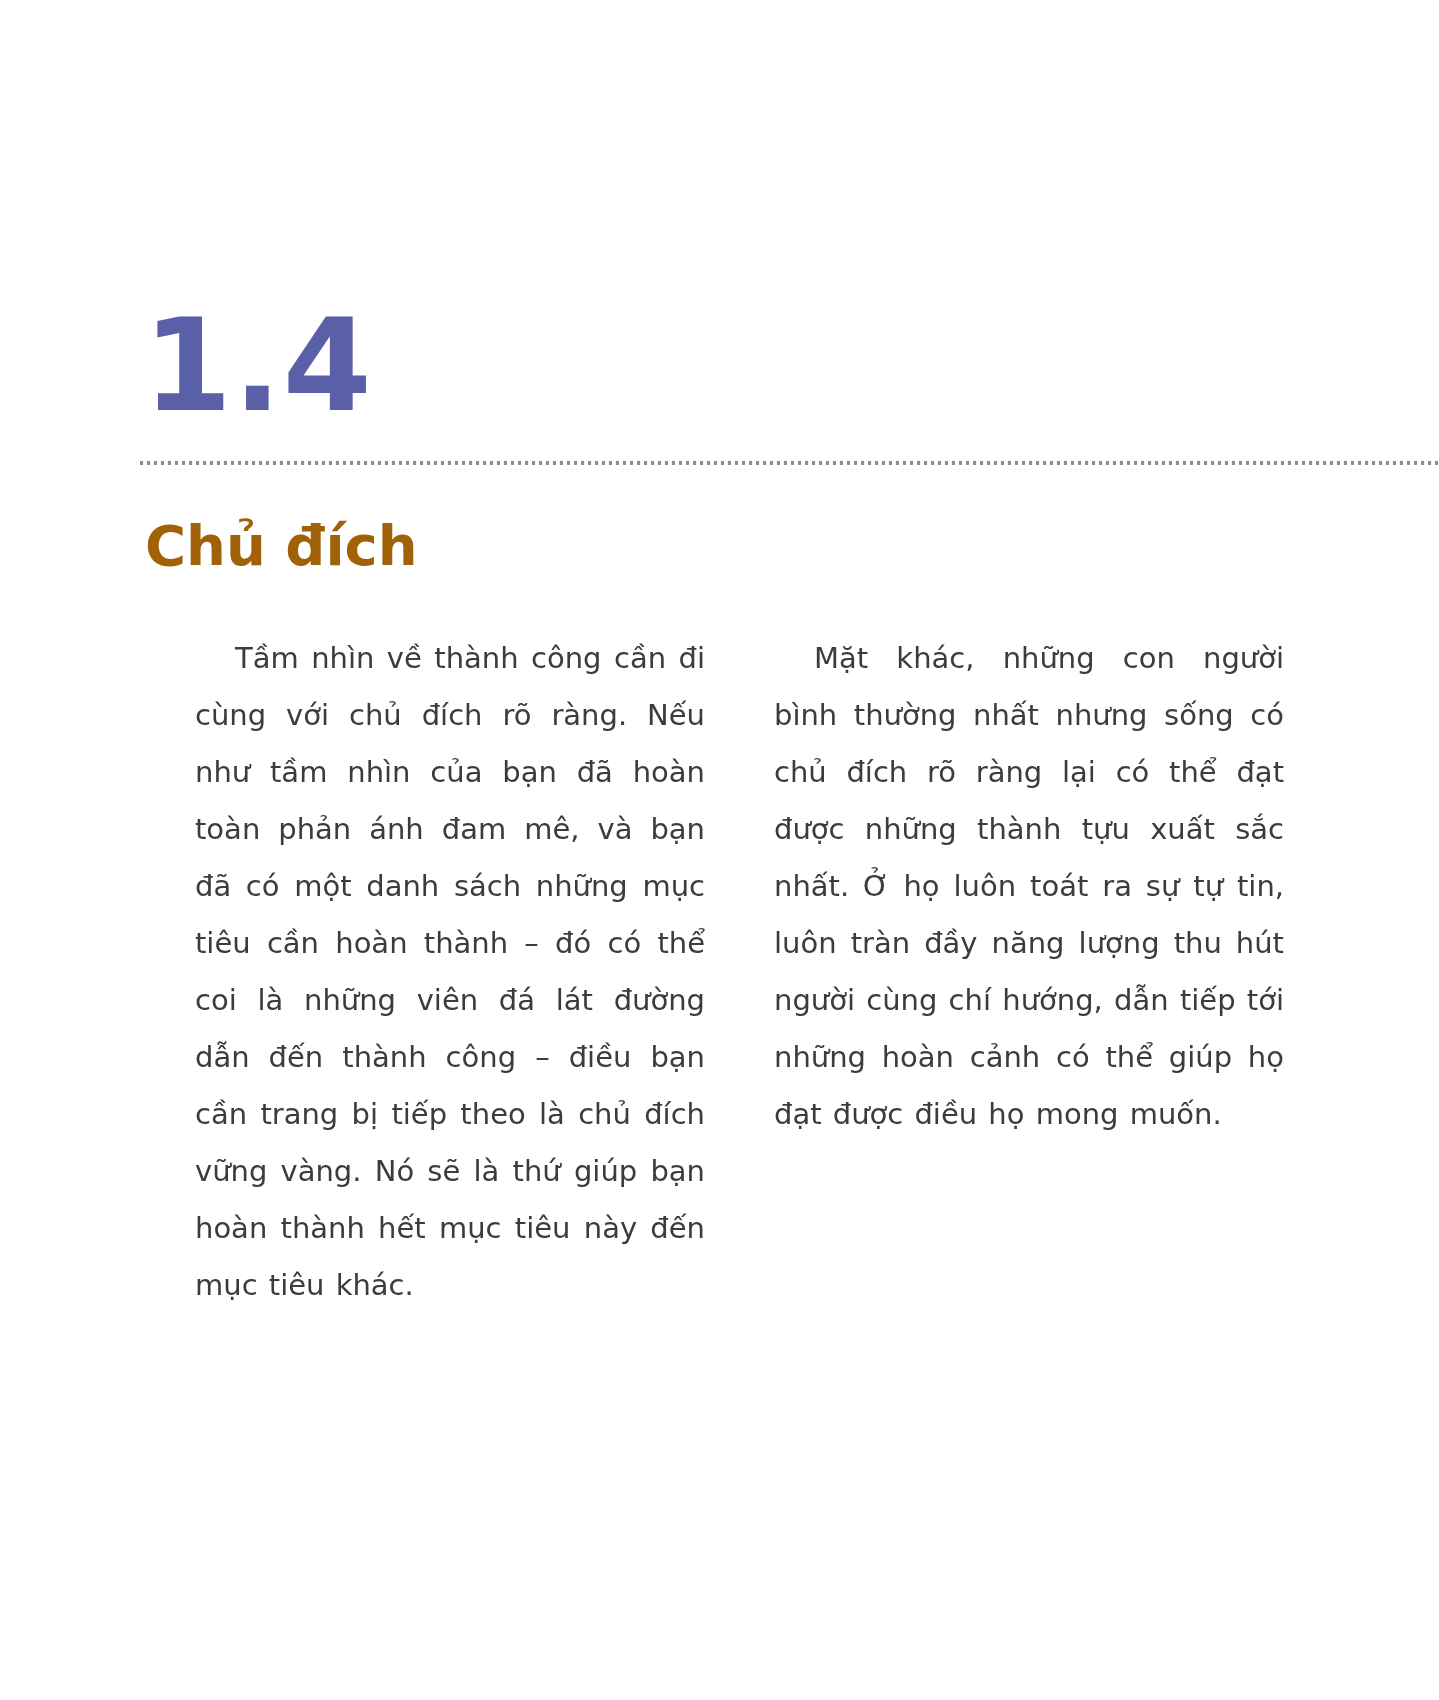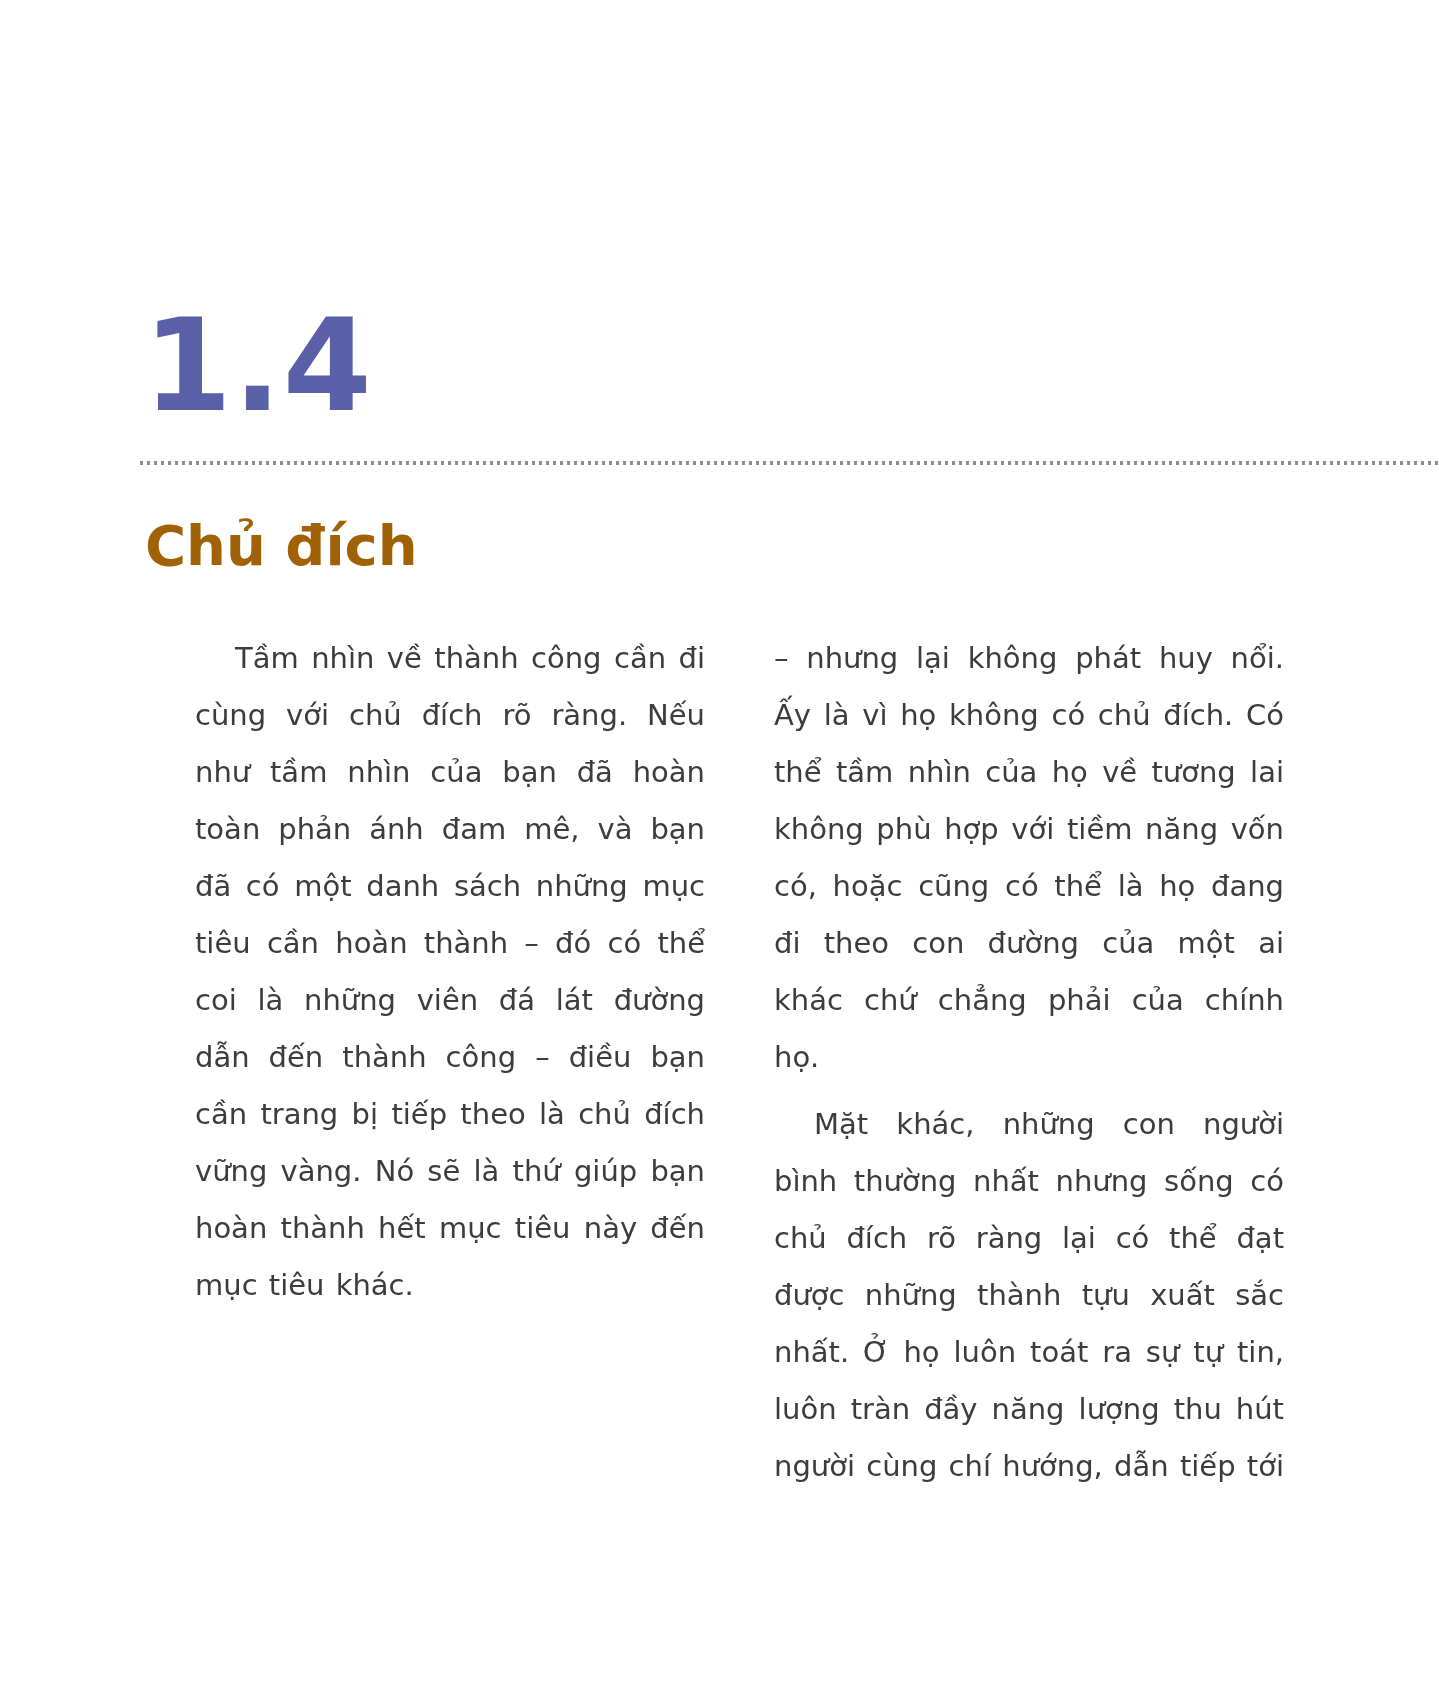--- a/index.html
+++ b/index.html
@@ -114,21 +114,20 @@
 
   <div class="dotted-rule"></div>
 
   <h1 class="section-title">Chủ đích</h1>
 
   <div class="body-columns">
     <div class="column">
       <p class="indent">Tầm nhìn về thành công cần đi cùng với chủ đích rõ ràng. Nếu như tầm nhìn của bạn đã hoàn toàn phản ánh đam mê, và bạn đã có một danh sách những mục tiêu cần hoàn thành – đó có thể coi là những viên đá lát đường dẫn đến thành công – điều bạn cần trang bị tiếp theo là chủ đích vững vàng. Nó sẽ là thứ giúp bạn hoàn thành hết mục tiêu này đến mục tiêu khác.</p>
     </div>
     <div class="column">
-      <p>– nhưng lại không phát huy nổi. Ấy là vì họ không có chủ đích. Có thể tầm nhìn của họ về tương lai không phù hợp với tiềm năng vốn có, hoặc cũng có thể là họ đang đi theo con đường của một ai khác chứ chẳng phải của chính họ.</p>
       <p class="indent">Mặt khác, những con người bình thường nhất nhưng sống có chủ đích rõ ràng lại có thể đạt được những thành tựu xuất sắc nhất. Ở họ luôn toát ra sự tự tin, luôn tràn đầy năng lượng thu hút người cùng chí hướng, dẫn tiếp tới những hoàn cảnh có thể giúp họ đạt được điều họ mong muốn.</p>
     </div>
   </div>
 
   <div class="footer">
     <span class="page-number">16</span>
     <span class="separator">|</span>
     <span class="author">JOHN LEACH</span>
   </div>
 

